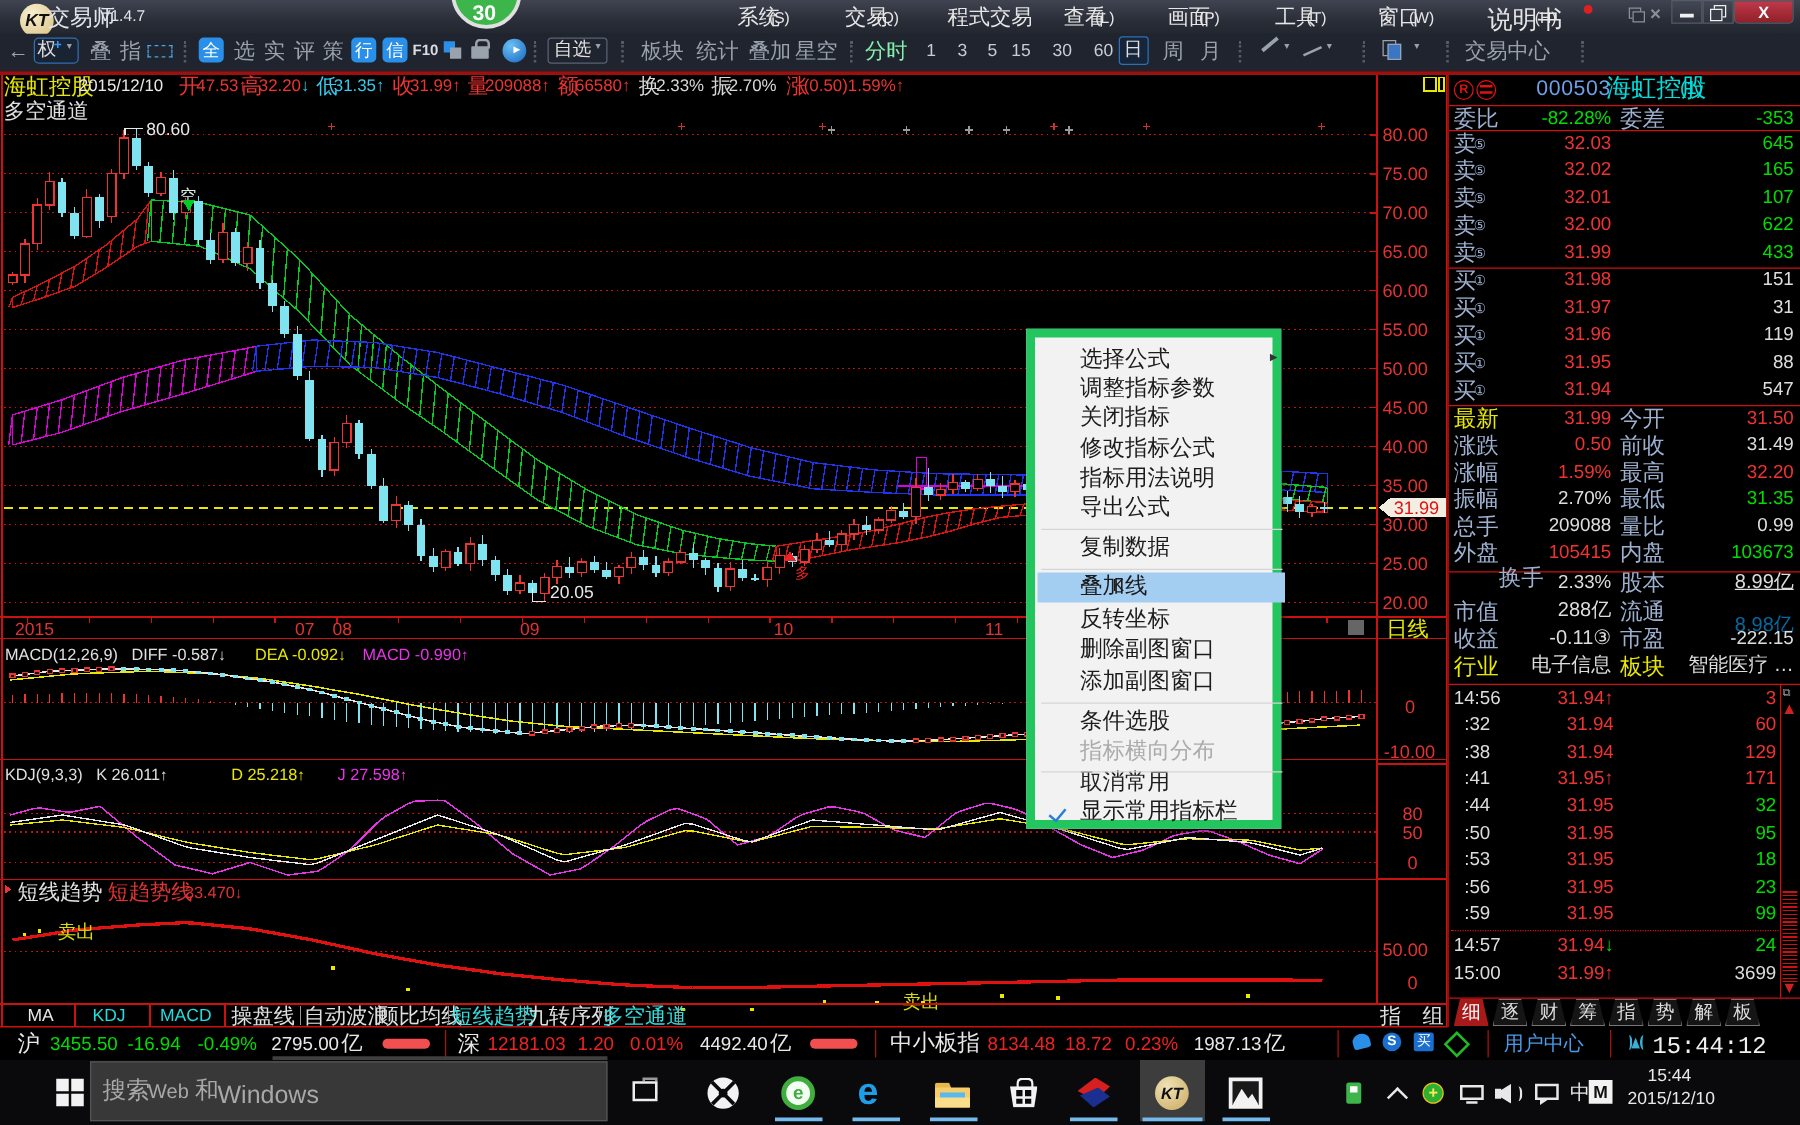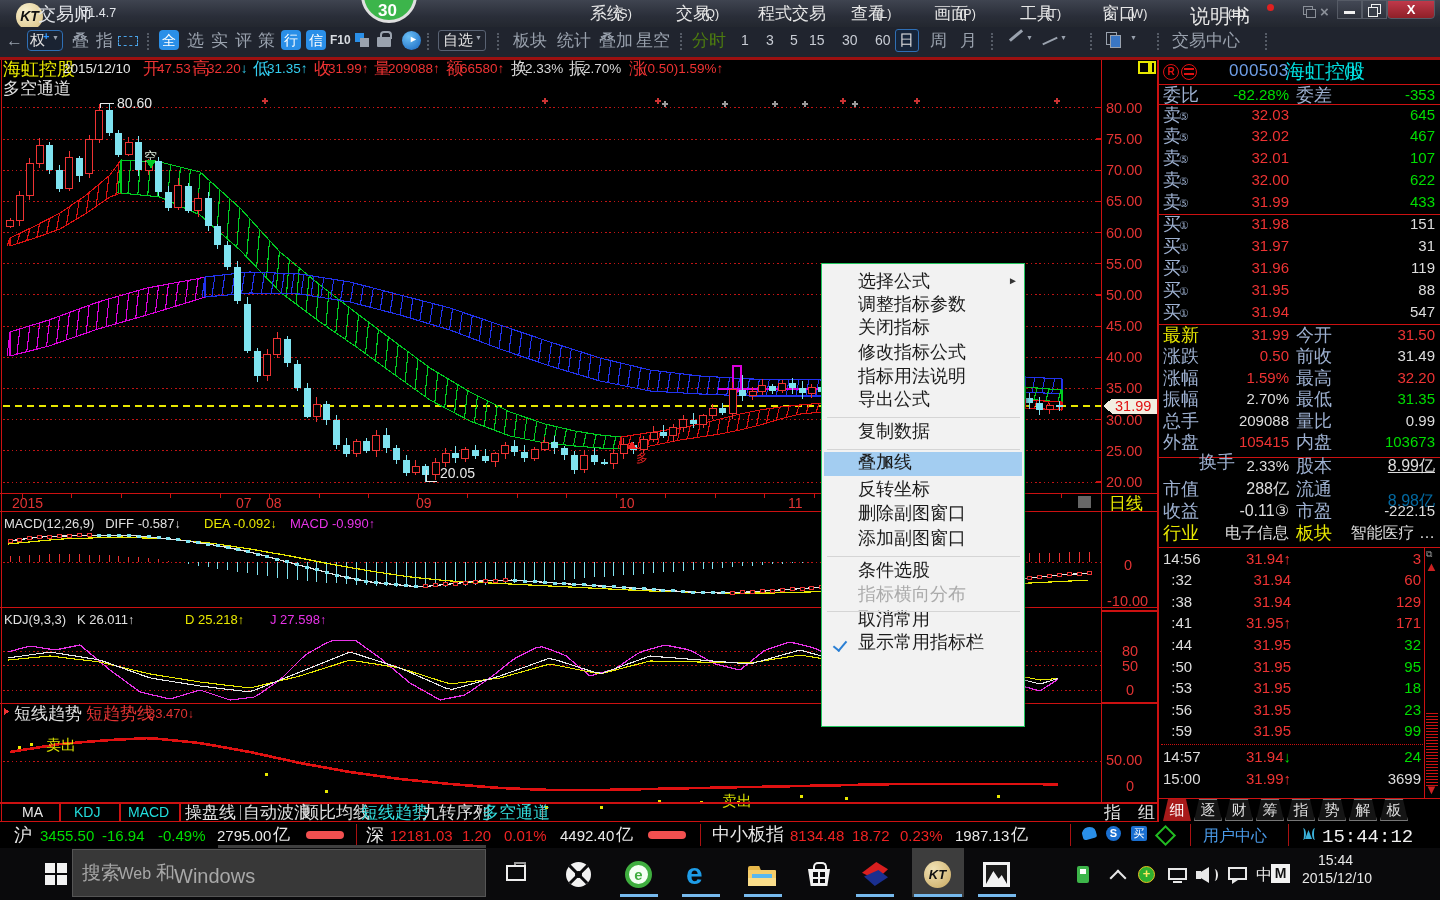--- a/index.html
+++ b/index.html
@@ -689,21 +689,21 @@
     <span style="position:absolute;right:152px;top:29.5px;color:#00dd00;font-size:15px;text-align:right">-82.28%</span>
     <span class="k" style="position:absolute;left:137px;top:28.5px;color:#9db0d0;font-size:18px;">委差</span>
     <span style="position:absolute;right:6px;top:29.5px;color:#00dd00;font-size:15px;">-353</span>
 <span class="k" style="position:absolute;left:4px;top:48.5px;color:#9db0d0;font-size:18px;">卖</span>
     <span class="k" style="position:absolute;left:20px;top:52.5px;color:#9db0d0;font-size:11px;">⑤</span>
 <span style="position:absolute;right:152px;top:49.5px;color:#ee3333;font-size:15px;">32.03</span>
 <span style="position:absolute;right:6px;top:49.5px;color:#00dd00;font-size:15px;">645</span>
 <span class="k" style="position:absolute;left:4px;top:70.4px;color:#9db0d0;font-size:18px;">卖</span>
     <span class="k" style="position:absolute;left:20px;top:74.4px;color:#9db0d0;font-size:11px;">⑤</span>
 <span style="position:absolute;right:152px;top:71.4px;color:#ee3333;font-size:15px;">32.02</span>
-<span style="position:absolute;right:6px;top:71.4px;color:#00dd00;font-size:15px;">467</span>
+<span style="position:absolute;right:6px;top:71.4px;color:#00dd00;font-size:15px;">165</span>
 <span class="k" style="position:absolute;left:4px;top:92.30000000000001px;color:#9db0d0;font-size:18px;">卖</span>
     <span class="k" style="position:absolute;left:20px;top:96.30000000000001px;color:#9db0d0;font-size:11px;">⑤</span>
 <span style="position:absolute;right:152px;top:93.30000000000001px;color:#ee3333;font-size:15px;">32.01</span>
 <span style="position:absolute;right:6px;top:93.30000000000001px;color:#00dd00;font-size:15px;">107</span>
 <span class="k" style="position:absolute;left:4px;top:114.19999999999999px;color:#9db0d0;font-size:18px;">卖</span>
     <span class="k" style="position:absolute;left:20px;top:118.19999999999999px;color:#9db0d0;font-size:11px;">⑤</span>
 <span style="position:absolute;right:152px;top:115.19999999999999px;color:#ee3333;font-size:15px;">32.00</span>
 <span style="position:absolute;right:6px;top:115.19999999999999px;color:#00dd00;font-size:15px;">622</span>
 <span class="k" style="position:absolute;left:4px;top:136.1px;color:#9db0d0;font-size:18px;">卖</span>
     <span class="k" style="position:absolute;left:20px;top:140.1px;color:#9db0d0;font-size:11px;">⑤</span>
@@ -882,21 +882,21 @@
 <div style="position:absolute;left:377px;top:37px;width:14px;height:10px;background:#9aa2ae;border-radius:1px"></div>
 <div style="position:absolute;left:402px;top:31px;width:19px;height:19px;border-radius:50%;background:radial-gradient(circle at 35% 30%,#6cc0f5,#1565c0)"></div>
 <span style="position:absolute;left:409px;top:35px;color:#fff;font-size:9px;">►</span>
 <div style="position:absolute;left:438px;top:30px;width:48px;height:21px;border:1px solid #596273;border-radius:3px;box-sizing:border-box"></div>
 <span class="k" style="position:absolute;left:443px;top:32px;color:#e0e0e0;font-size:15px;">自选</span>
 <span style="position:absolute;left:475px;top:34px;color:#99a1ad;font-size:7px;">▼</span>
 <span class="k" style="position:absolute;left:513px;top:32px;color:#99a1ad;font-size:17px;">板块</span>
 <span class="k" style="position:absolute;left:557px;top:32px;color:#99a1ad;font-size:17px;">统计</span>
 <span class="k" style="position:absolute;left:599px;top:32px;color:#99a1ad;font-size:17px;">叠加</span>
 <span class="k" style="position:absolute;left:636px;top:32px;color:#99a1ad;font-size:17px;">星空</span>
-<span class="k" style="position:absolute;left:692px;top:32px;color:#4d7c0f;font-size:17px;">分时</span>
+<span class="k" style="position:absolute;left:692px;top:32px;color:#86efac;font-size:17px;">分时</span>
 <span style="position:absolute;left:741px;top:33px;color:#c8ccd4;font-size:14px;">1</span>
 <span style="position:absolute;left:766px;top:33px;color:#c8ccd4;font-size:14px;">3</span>
 <span style="position:absolute;left:790px;top:33px;color:#c8ccd4;font-size:14px;">5</span>
 <span style="position:absolute;left:809px;top:33px;color:#c8ccd4;font-size:14px;">15</span>
 <span style="position:absolute;left:842px;top:33px;color:#c8ccd4;font-size:14px;">30</span>
 <span style="position:absolute;left:875px;top:33px;color:#c8ccd4;font-size:14px;">60</span>
 <div style="position:absolute;left:895px;top:29px;width:24px;height:23px;border:1.5px solid #2f6fb5;border-radius:3px;background:#16253a;box-sizing:border-box"></div>
 <span class="k" style="position:absolute;left:899px;top:32px;color:#e0e0e0;font-size:15px;">日</span>
 <span class="k" style="position:absolute;left:930px;top:32px;color:#99a1ad;font-size:17px;">周</span>
 <span class="k" style="position:absolute;left:960px;top:32px;color:#99a1ad;font-size:17px;">月</span>
@@ -994,21 +994,21 @@
 <div style="position:absolute;left:1173px;top:881px;width:9px;height:2px;background:#e8e8e8"></div>
 <div style="position:absolute;left:1196px;top:871px;width:5px;height:8px;background:#e8e8e8"></div>
 <div style="position:absolute;left:1200px;top:867px;width:9px;height:16px;background:#e8e8e8;clip-path:polygon(0 35%,100% 0,100% 100%,0 65%)"></div>
 <div style="position:absolute;left:1211px;top:869px;width:5px;height:12px;border-right:2px solid #e8e8e8;border-radius:50%"></div>
 <div style="position:absolute;left:1228px;top:867px;width:19px;height:13px;border:2px solid #e8e8e8;box-sizing:border-box"></div>
 <div style="position:absolute;left:1232px;top:880px;width:6px;height:4px;background:#e8e8e8;clip-path:polygon(0 0,100% 0,0 100%)"></div>
 <span class="k" style="position:absolute;left:1256px;top:866px;color:#e8e8e8;font-size:16px;">中</span>
 <div style="position:absolute;left:1271px;top:864px;width:19px;height:19px;background:#f2f2f2;color:#111;font-size:14px;font-weight:bold;text-align:center;line-height:19px">M</div>
 <span style="position:absolute;left:1318px;top:853px;color:#e8e8e8;font-size:14px;">15:44</span>
 <span style="position:absolute;left:1302px;top:871px;color:#e8e8e8;font-size:14px;">2015/12/10</span>
-<div style="position:absolute;left:821px;top:263px;width:204px;height:464px;background:#f2f2f2;border:1px solid #22c55e;box-sizing:border-box;z-index:50;box-shadow:2px 2px 4px rgba(0,0,0,0.5)">
+<div style="position:absolute;left:821px;top:263px;width:204px;height:400px;background:#f2f2f2;border:7px solid #22c55e;box-sizing:border-box;z-index:50;box-shadow:2px 2px 4px rgba(0,0,0,0.5)">
 <div style="position:absolute;left:2px;top:188px;width:198px;height:24px;background:#a3cdf1"></div>
 <span class="k" style="position:absolute;left:36px;top:8px;color:#1c1c1c;font-size:18px">选择公式</span>
 <span style="position:absolute;left:186px;top:11px;color:#333;font-size:10px">►</span>
 <span class="k" style="position:absolute;left:36px;top:30.5px;color:#1c1c1c;font-size:18px">调整指标参数</span>
 <span class="k" style="position:absolute;left:36px;top:54px;color:#1c1c1c;font-size:18px">关闭指标</span>
 <span class="k" style="position:absolute;left:36px;top:78.5px;color:#1c1c1c;font-size:18px">修改指标公式</span>
 <span class="k" style="position:absolute;left:36px;top:102.5px;color:#1c1c1c;font-size:18px">指标用法说明</span>
 <span class="k" style="position:absolute;left:36px;top:126px;color:#1c1c1c;font-size:18px">导出公式</span>
 <span class="k" style="position:absolute;left:36px;top:158px;color:#1c1c1c;font-size:18px">复制数据</span>
 <span class="k" style="position:absolute;left:36px;top:216px;color:#1c1c1c;font-size:18px">反转坐标</span>

